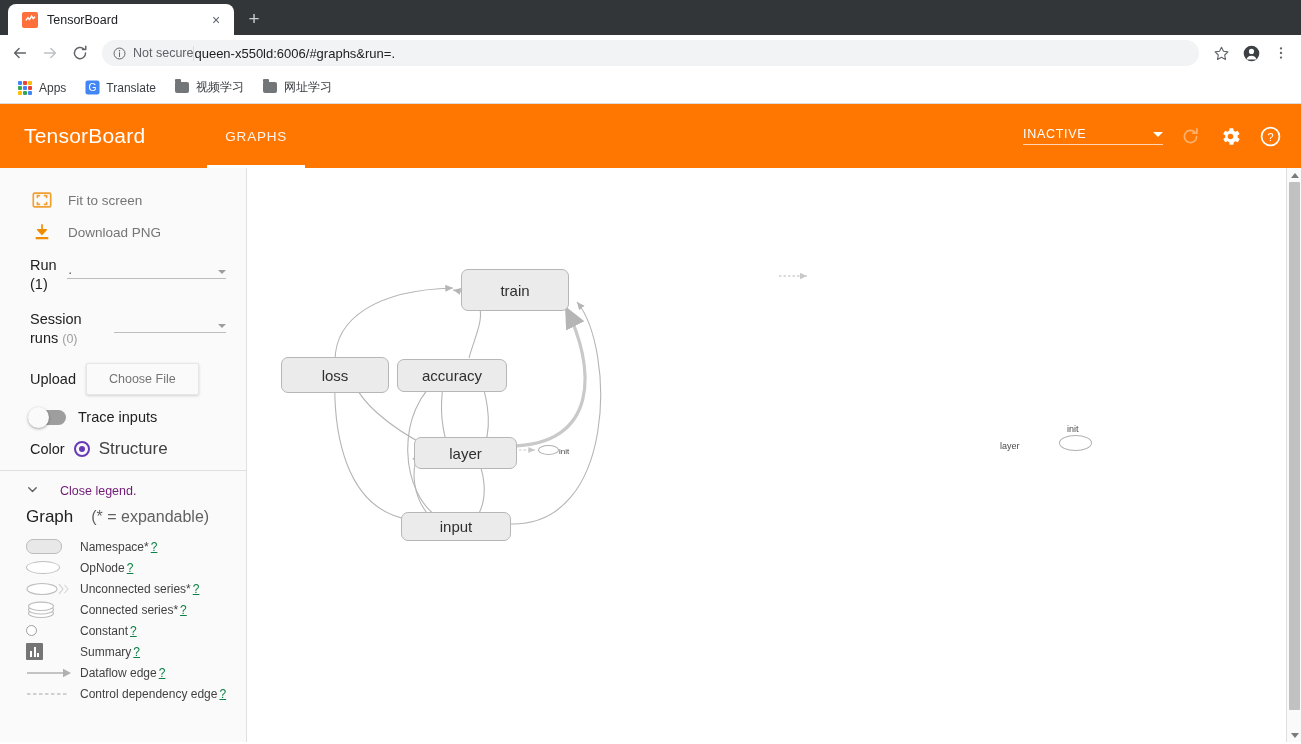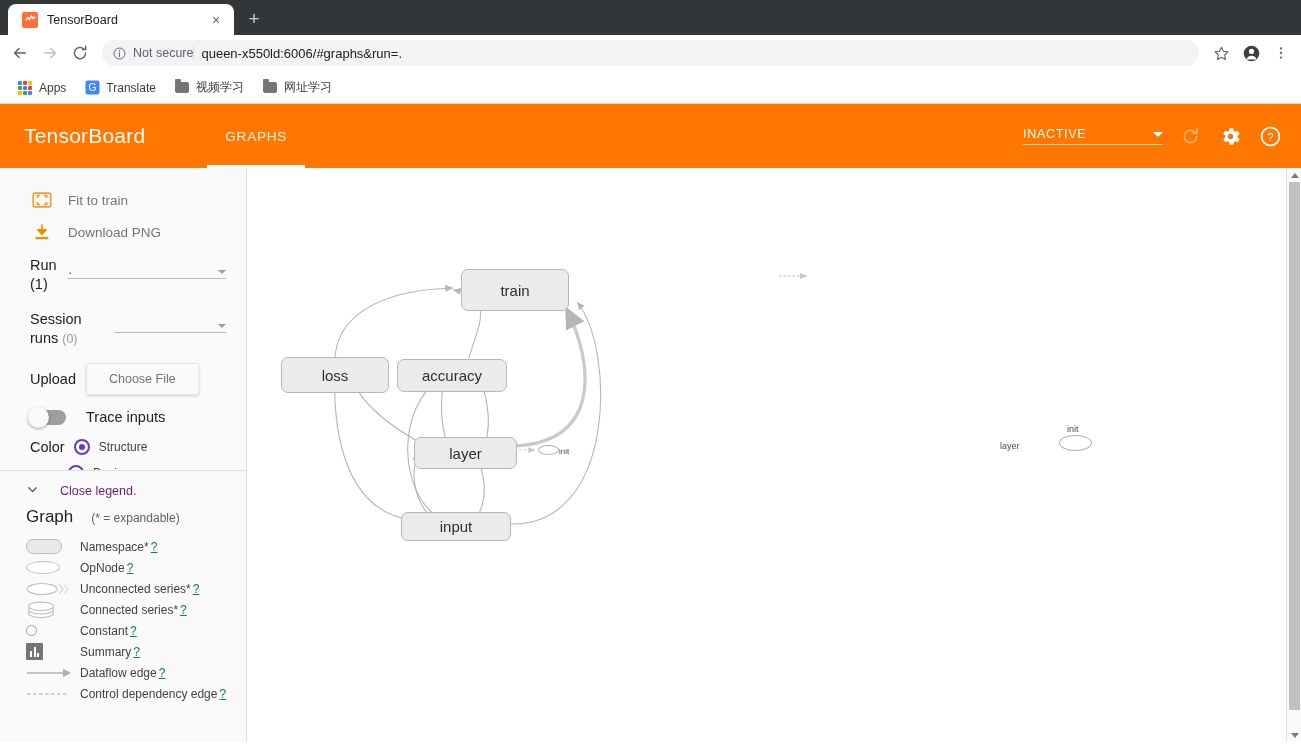--- a/index.html
+++ b/index.html
@@ -56,21 +56,21 @@
   .tbtn.disabled { color: #bdc1c6; }
   .omnibox {
     flex: 1 1 auto; height: 26px; margin: 0 6px;
     background: #f1f3f4; border-radius: 13px;
     display: flex; align-items: center; padding: 0 10px; 
     font-size: 12.5px; color: #202124; overflow: hidden;
   }
   .omni-secure { color: #5f6368; display: flex; align-items: center; gap: 6px; }
   .omni-secure-label { font-size: 12.5px; color: #5f6368; white-space: nowrap; }
   .omni-divider { width: 1px; height: 15px; background: #dadce0; }
-  .omni-url { font-size: 13px; color: #202124; white-space: nowrap; margin-left: 7px; }
+  .omni-url { font-size: 13px; color: #202124; white-space: nowrap; }
 
   .bookmarks {
     height: 32px; background: #ffffff;
     display: flex; align-items: center; gap: 4px; padding: 0 10px;
     border-bottom: 1px solid #dadce0;
   }
   .bm {
     display: flex; align-items: center; gap: 6px;
     padding: 3px 7px; border-radius: 4px; cursor: pointer;
     font-size: 12px; color: #3c4043; white-space: nowrap;
@@ -172,21 +172,21 @@
     padding: 14px 20px 0 30px;
   }
   .choose-file {
     background: #fafafa; border: 1px solid #e6e6e6;
     box-shadow: 0 1px 3px rgba(0,0,0,.16);
     border-radius: 2px; padding: 8px 22px;
     font-size: 12.5px; color: #757575; cursor: pointer;
   }
 
   .toggle-row {
-    display: flex; align-items: center; gap: 20px;
+    display: flex; align-items: center; gap: 12px;
     padding: 14px 20px 0 30px;
   }
   .switch {
     width: 36px; height: 15px; border-radius: 8px;
     background: #9e9e9e; position: relative; cursor: pointer; flex: 0 0 36px;
   }
   .switch .knob {
     position: absolute; left: -2px; top: -3px;
     width: 21px; height: 21px; border-radius: 50%;
     background: #fafafa; box-shadow: 0 1px 3px rgba(0,0,0,.35);
@@ -200,39 +200,39 @@
   .radio {
     width: 16px; height: 16px; border-radius: 50%;
     border: 2px solid #673ab7; position: relative; flex: 0 0 16px; cursor: pointer;
   }
   .radio::after {
     content: ""; position: absolute; left: 3px; top: 3px;
     width: 6px; height: 6px; border-radius: 50%; background: #673ab7;
   }
   .radio.empty { border-color: #673ab7; }
   .radio.empty::after { display: none; }
-  .radio-lbl { font-size: 12px; color: #424242; }
+  .radio-lbl { font-size: 17px; color: #424242; }
   .color-lbl { font-size: 14.5px; color: #212121; }
 
   .side-clip { overflow: hidden; height: 302px; position: relative; }
 
   
   .legend {
     border-top: 1px solid #e0e0e0; background: #fafafa;
     flex: 1 1 auto; padding: 10px 0 0 0; position: relative;
   }
   .legend-close {
     display: flex; align-items: center; gap: 21px;
     padding: 2px 0 8px 26px; font-size: 12.5px; color: #701a75; cursor: pointer;
   }
   .legend-title-row {
     display: flex; align-items: baseline; gap: 18px; padding: 0 0 9px 26px;
   }
   .legend-title { font-size: 17px; color: #212121; }
-  .legend-sub { font-size: 12px; color: #616161; }
+  .legend-sub { font-size: 16px; color: #616161; }
   .legend-item {
     display: flex; align-items: center; gap: 0; padding: 2px 0 2px 26px;
     height: 21px;
   }
   .legend-sym {
     width: 54px; flex: 0 0 54px; height: 17px;
     display: flex; align-items: center; justify-content: flex-start;
   }
   .legend-txt { font-size: 12px; color: #424242; white-space: nowrap; }
   .legend-txt .q {
@@ -442,21 +442,21 @@
       <div class="side-clip">
         <div class="side-top">
 
           <div class="side-action">
             <span class="sa-ico">
               <svg width="22" height="22" viewBox="0 0 24 24">
                 <rect x="2.5" y="4.5" width="19" height="15" rx="1.6" fill="none" stroke="#f0a030" stroke-width="1.8"></rect>
                 <path d="M7 9.2V7.2h2.3M17 9.2V7.2h-2.3M7 14.8v2h2.3M17 14.8v2h-2.3" fill="none" stroke="#f0a030" stroke-width="1.8" stroke-linecap="round"></path>
               </svg>
             </span>
-            <span class="lbl">Fit to train</span>
+            <span class="lbl">Fit to screen</span>
           </div>
 
           <div class="side-action">
             <span class="sa-ico">
               <svg width="22" height="22" viewBox="0 0 24 24">
                 <path d="M12 3.5v9.5M12 14.5l-4.6-5h9.2z" fill="#f08c00" stroke="#f08c00" stroke-width="1.8" stroke-linejoin="round"></path>
                 <rect x="5" y="17.4" width="14" height="2.6" rx="1" fill="#f08c00"></rect>
               </svg>
             </span>
             <span class="lbl">Download PNG</span>

